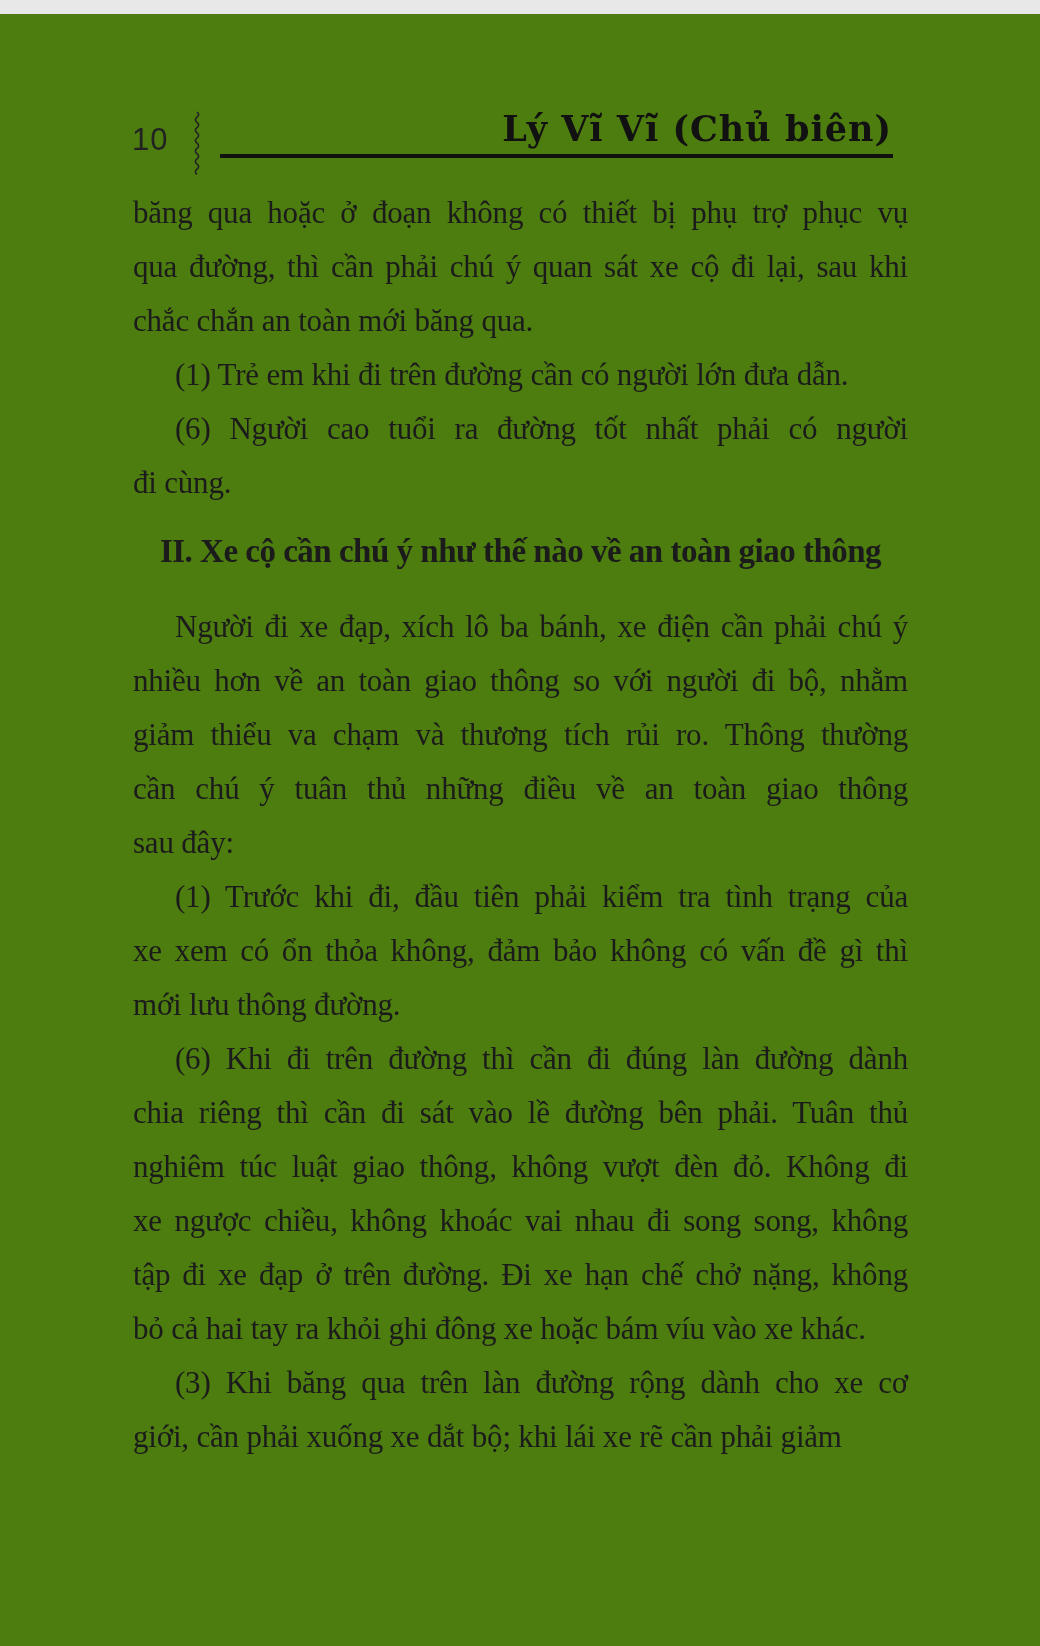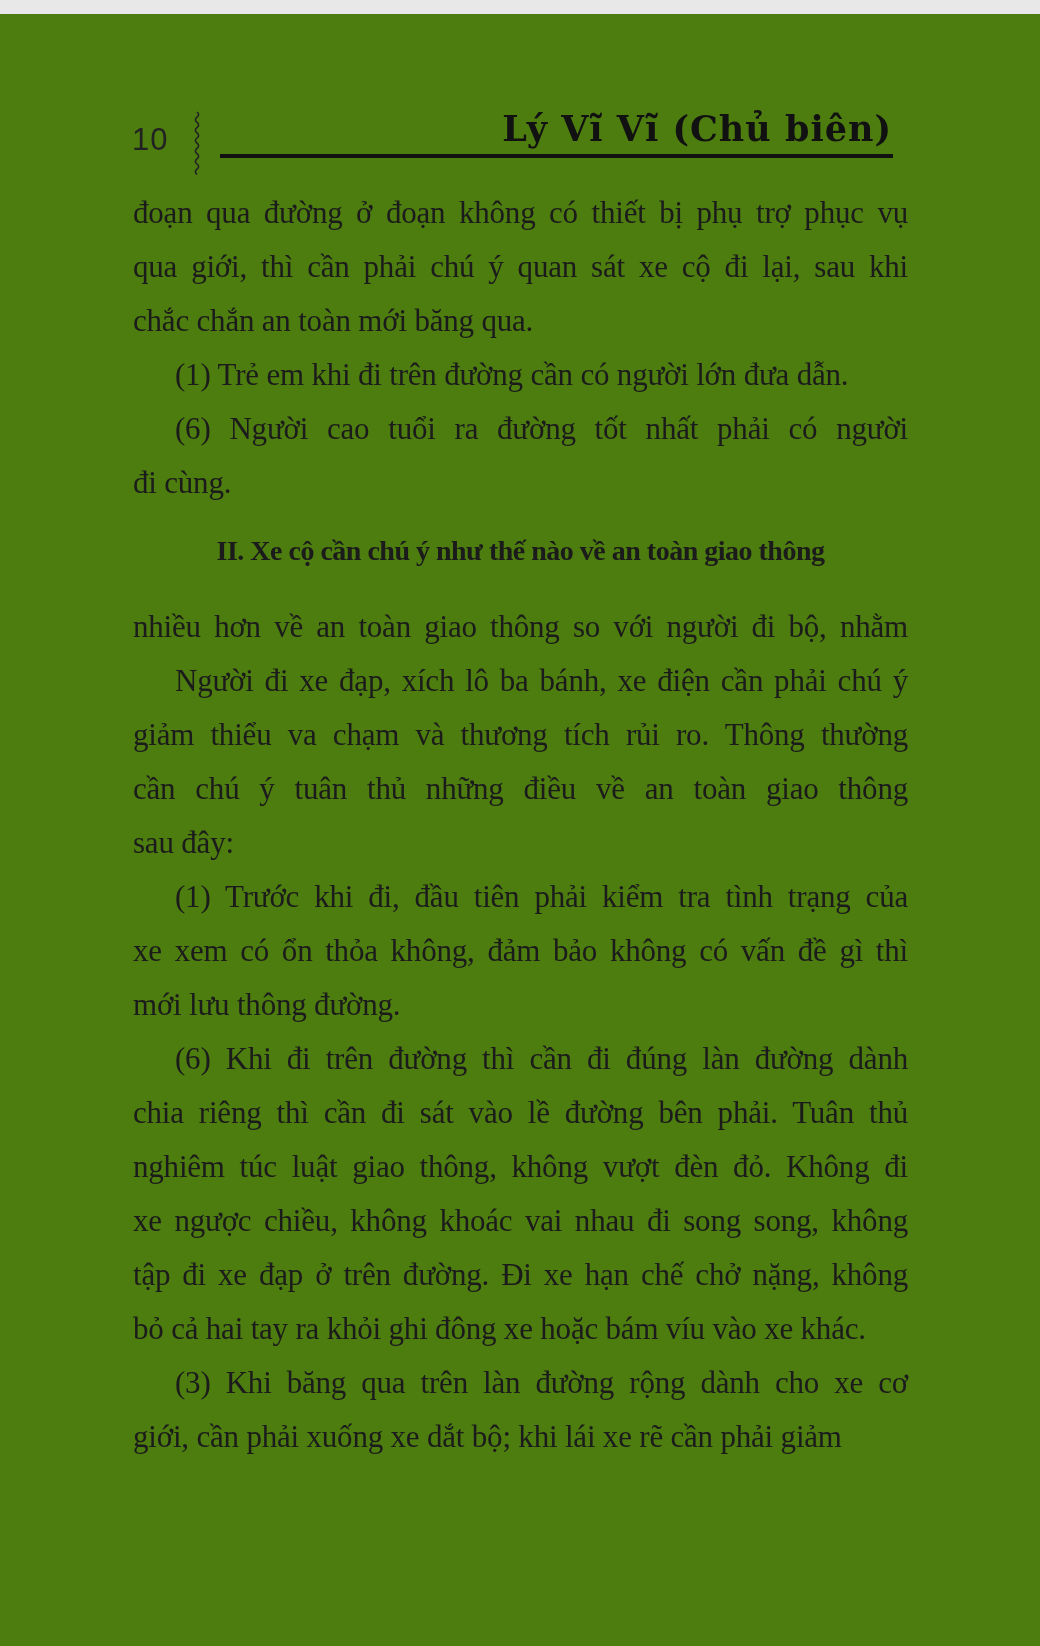--- a/index.html
+++ b/index.html
@@ -79,21 +79,21 @@
   .text-line.last { text-align-last: left; }
   .text-line.indent { padding-left: 42px; }
   .section-heading {
     margin: 14px 0 22px 0;
   }
   .section-heading .text-line {
     font-weight: 700;
     text-align: right;
     text-align-last: center;
     letter-spacing: -0.5px;
-    font-size: 28px;
+    font-size: 33px;
   }
 </style>
 </head>
 <body>
 
 <div class="page">
 
   <header class="page-header">
     <div class="page-number">10</div>
 
@@ -104,37 +104,37 @@
     </span>
 
     <div class="running-head">Lý Vĩ Vĩ (Chủ biên)</div>
 
     <div class="header-rule"></div>
   </header>
 
   <main class="text-column" id="text-column">
 
   <div class="paragraph">
-        <div class="text-line">đoạn qua đường ở đoạn không có thiết bị phụ trợ phục vụ</div>
-        <div class="text-line">qua giới, thì cần phải chú ý quan sát xe cộ đi lại, sau khi</div>
+        <div class="text-line">băng qua hoặc ở đoạn không có thiết bị phụ trợ phục vụ</div>
+        <div class="text-line">qua đường, thì cần phải chú ý quan sát xe cộ đi lại, sau khi</div>
         <div class="text-line last">chắc chắn an toàn mới băng qua.</div>
       </div>
       <div class="paragraph">
         <div class="text-line last indent">(1) Trẻ em khi đi trên đường cần có người lớn đưa dẫn.</div>
       </div>
       <div class="paragraph">
         <div class="text-line indent">(6) Người cao tuổi ra đường tốt nhất phải có người</div>
         <div class="text-line last">đi cùng.</div>
       </div>
       <div class="paragraph section-heading">
         <div class="text-line last">II. Xe cộ cần chú ý như thế nào về an toàn giao thông</div>
       </div>
       <div class="paragraph">
+        <div class="text-line indent">Người đi xe đạp, xích lô ba bánh, xe điện cần phải chú ý</div>
         <div class="text-line">nhiều hơn về an toàn giao thông so với người đi bộ, nhằm</div>
-        <div class="text-line indent">Người đi xe đạp, xích lô ba bánh, xe điện cần phải chú ý</div>
         <div class="text-line">giảm thiểu va chạm và thương tích rủi ro. Thông thường</div>
         <div class="text-line">cần chú ý tuân thủ những điều về an toàn giao thông</div>
         <div class="text-line last">sau đây:</div>
       </div>
       <div class="paragraph">
         <div class="text-line indent">(1) Trước khi đi, đầu tiên phải kiểm tra tình trạng của</div>
         <div class="text-line">xe xem có ổn thỏa không, đảm bảo không có vấn đề gì thì</div>
         <div class="text-line last">mới lưu thông đường.</div>
       </div>
       <div class="paragraph">

